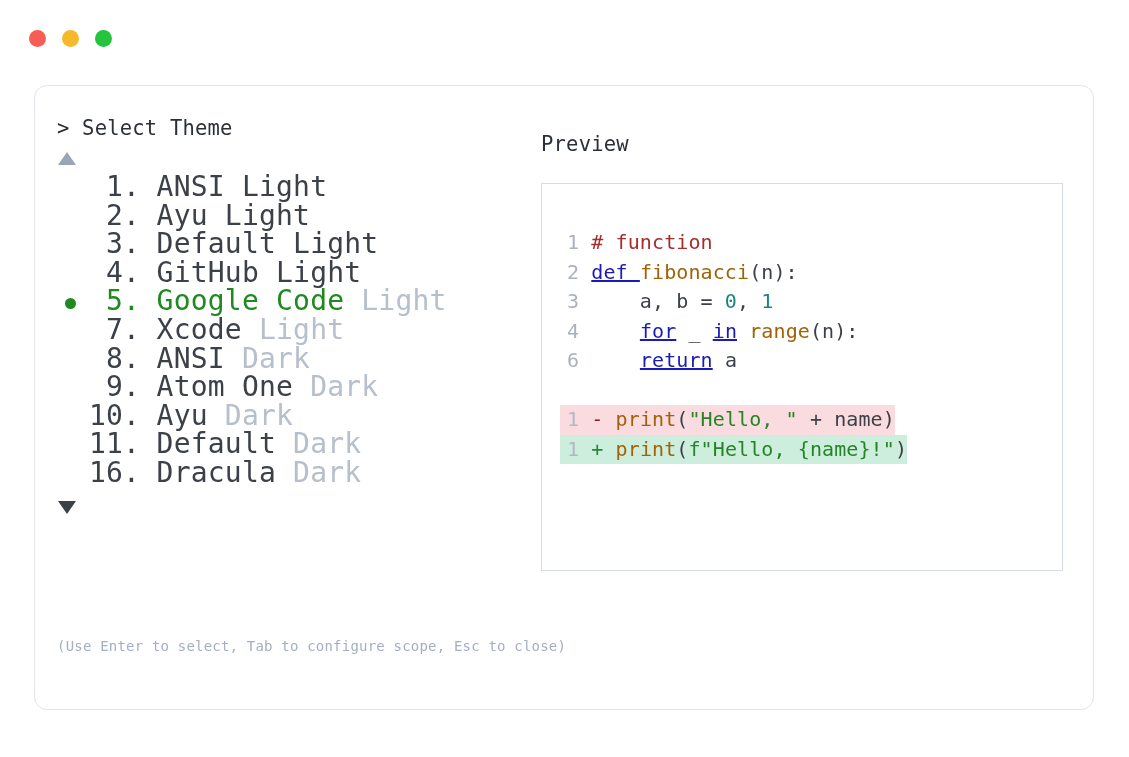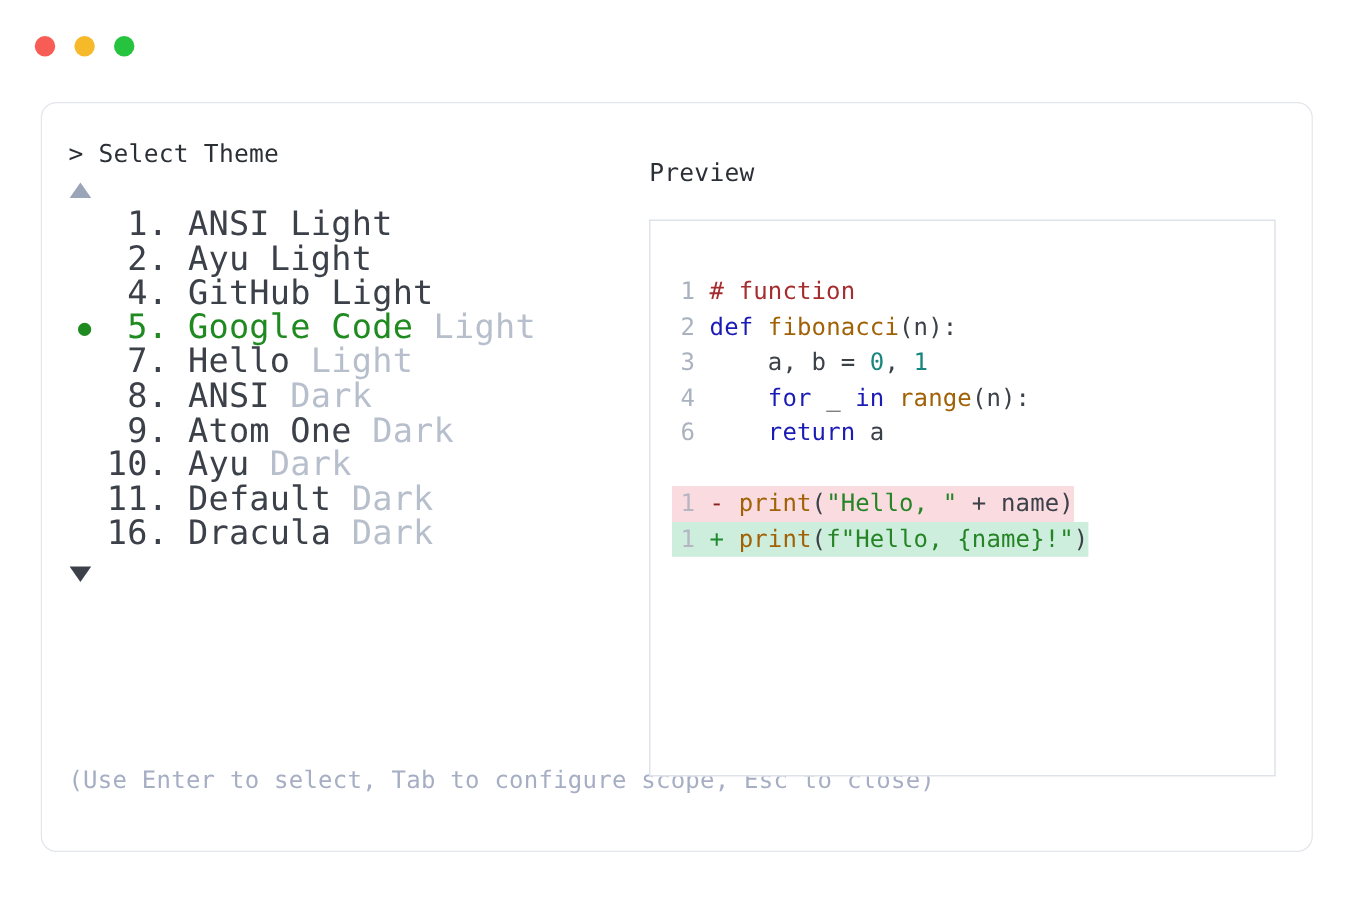--- a/index.html
+++ b/index.html
@@ -127,21 +127,21 @@
     width: 0;
     height: 0;
     border-left: 9px solid transparent;
     border-right: 9px solid transparent;
     border-top: 13px solid #3c4149;
   }
   #help-text {
     position: absolute;
     left: 22px;
     top: 552px;
-    font-size: 20px;
+    font-size: 14px;
     letter-spacing: 0.2px;
     white-space: pre;
     color: #a6aec4;
   }
 
   
   #preview {
     position: absolute;
     left: 506px;
     top: 46px;
@@ -150,21 +150,21 @@
   #preview-title {
     font-size: 20.5px;
     line-height: 24px;
     color: #2b2f36;
     letter-spacing: 0.2px;
     white-space: pre;
   }
   #code-box {
     margin-top: 27px;
     width: 522px;
-    height: 464px;
+    height: 388px;
     box-sizing: border-box;
     border: 1px solid #d6dbe4;
     background: #ffffff;
   }
   #code-lines {
     padding: 44px 0 0 18px;
     font-size: 20px;
     letter-spacing: 0.1px;
   }
   .cline {
@@ -178,21 +178,21 @@
     display: inline-block;
     width: 1.6ch;
     text-align: right;
     color: #aab2c0;
     margin-right: 1ch;
   }
   .spacer-line { height: 29.5px; }
 
   
   .tok-comment { color: #a52d2d; }
-  .tok-keyword { color: #1b1bb5; font-weight: 400; }
+  .tok-keyword { color: #1b1bb5; font-weight: 400; text-decoration: underline; }
   .tok-func    { color: #a16207; }
   .tok-num     { color: #18857f; }
   .tok-str     { color: #258425; }
   .tok-plain   { color: #3c4149; }
   .tok-punct   { color: #3c4149; }
 
   
   .cline.diff-del { background: #fadce0; }
   .cline.diff-add { background: #cdeedc; }
   .diff-del .ln, .diff-add .ln { color: #b6b6c2; }
@@ -213,23 +213,24 @@
   </div>
 
   <div id="panel">
 
     <div id="picker">
       <div id="picker-title">&gt; Select Theme</div>
       <div id="scroll-up-arrow"></div>
       <ul id="theme-list">
           <li class="theme-row variant-strong"><span class="num"> 1.</span><span class="tname"> ANSI </span><span class="variant">Light</span></li>
           <li class="theme-row variant-strong"><span class="num"> 2.</span><span class="tname"> Ayu </span><span class="variant">Light</span></li>
+          <li class="theme-row variant-strong"><span class="num"> 3.</span><span class="tname"> Default </span><span class="variant">Light</span></li>
           <li class="theme-row variant-strong"><span class="num"> 4.</span><span class="tname"> GitHub </span><span class="variant">Light</span></li>
           <li class="theme-row selected"><span class="bullet" style="background: rgb(31, 138, 31);"></span><span class="num"> 5.</span><span class="tname"> Google Code </span><span class="variant">Light</span></li>
-          <li class="theme-row"><span class="num"> 7.</span><span class="tname"> Hello </span><span class="variant">Light</span></li>
+          <li class="theme-row"><span class="num"> 7.</span><span class="tname"> Xcode </span><span class="variant">Light</span></li>
           <li class="theme-row"><span class="num"> 8.</span><span class="tname"> ANSI </span><span class="variant">Dark</span></li>
           <li class="theme-row"><span class="num"> 9.</span><span class="tname"> Atom One </span><span class="variant">Dark</span></li>
           <li class="theme-row"><span class="num">10.</span><span class="tname"> Ayu </span><span class="variant">Dark</span></li>
           <li class="theme-row"><span class="num">11.</span><span class="tname"> Default </span><span class="variant">Dark</span></li>
           <li class="theme-row"><span class="num">16.</span><span class="tname"> Dracula </span><span class="variant">Dark</span></li>
         </ul>
       <div id="scroll-down-arrow"></div>
     </div>
 
     <div id="help-text">(Use Enter to select, Tab to configure scope, Esc to close)</div>

